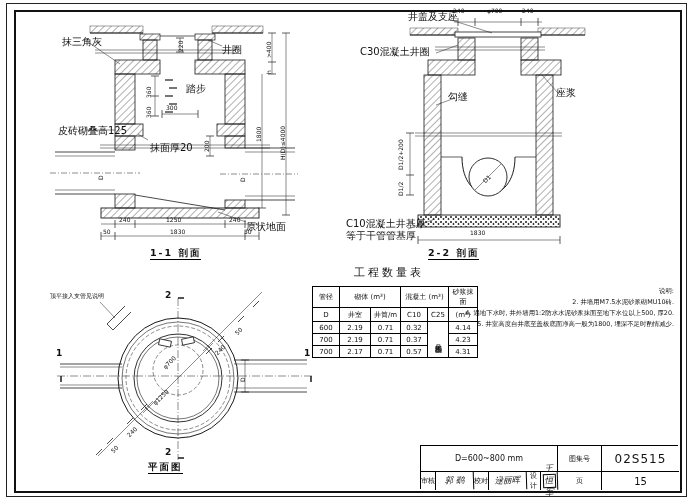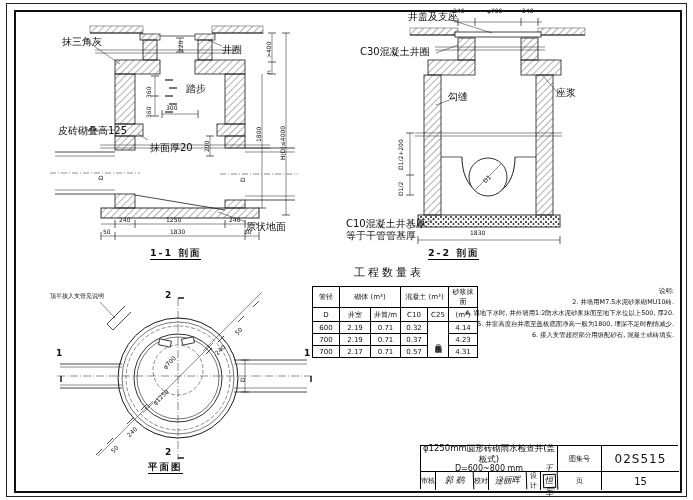--- a/index.html
+++ b/index.html
@@ -348,26 +348,24 @@
       <td>4.31</td>
     </tr>
   </tbody>
     </table>
 
   <div id="notes">
     <div>说明:</div>
     <div>2. 井墙用M7.5水泥砂浆砌MU10砖.</div>
     <div>4. 遇地下水时, 井外墙用1:2防水水泥砂浆抹面至地下水位以上500, 厚20.</div>
     <div>5. 井室高度自井底至盖板底面净高一般为1800, 埋深不足时酌情减少.</div>
-    <div>6. 接入支管超挖部分用级配砂石, 混凝土或砖填实.</div>
   </div>
 
   <div id="tb">
     <div class="cell" style="left:0;top:0;width:137px;height:26px;flex-direction:column;line-height:1.25">
-      <span style="font-size:8.5px">φ1250mm圆形砖砌雨水检查井(盖板式)</span>
       <span style="font-size:8px">D=600~800 mm</span>
     </div>
     <div class="cell" style="left:137px;top:0;width:44px;height:26px">图集号</div>
     <div class="cell" style="left:181px;top:0;width:77px;height:26px;font-size:12px;letter-spacing:1px;border-right:none">02S515</div>
     <div class="cell" style="left:0;top:26px;width:15px;height:18px;border-bottom:none">审核</div>
     <div class="cell sig" style="left:15px;top:26px;width:38px;height:18px;border-bottom:none">郭 鹞</div>
     <div class="cell" style="left:53px;top:26px;width:15px;height:18px;border-bottom:none">校对</div>
     <div class="cell sig" style="left:68px;top:26px;width:38px;height:18px;border-bottom:none">逯丽晖</div>
     <div class="cell" style="left:106px;top:26px;width:14px;height:18px;border-bottom:none">设计</div>
     <div class="cell sig" style="left:120px;top:26px;width:17px;height:18px;border-bottom:none;outline:1px solid #000;outline-offset:-3px">王恒军</div>

